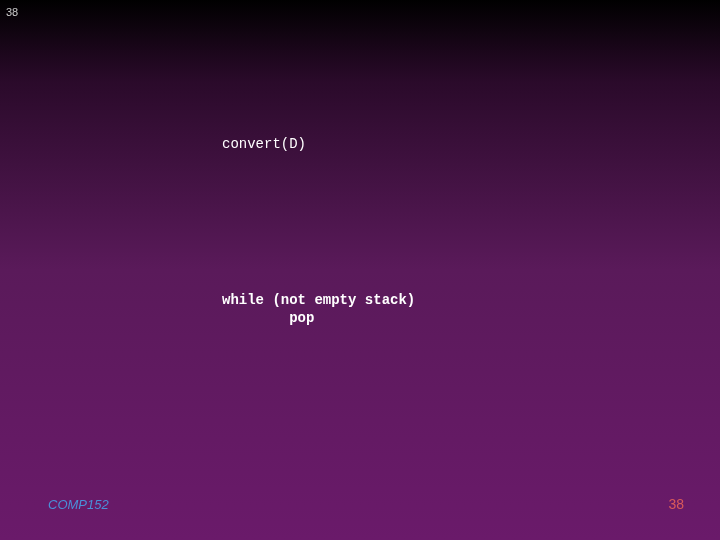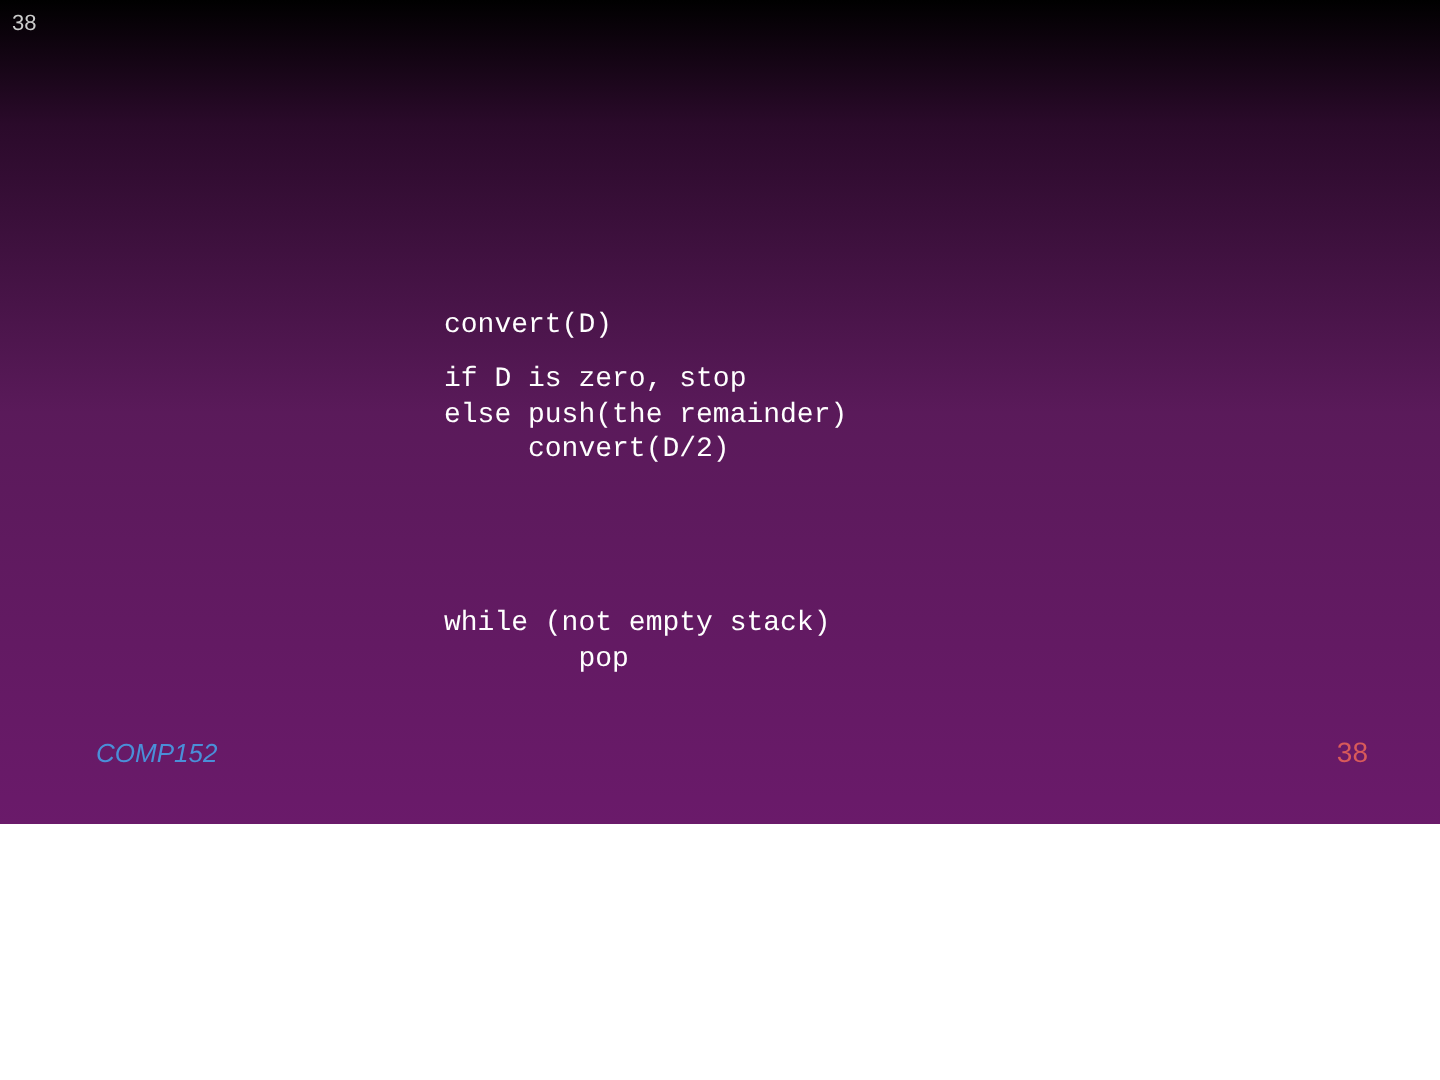--- a/index.html
+++ b/index.html
@@ -1,42 +1,42 @@
 <!DOCTYPE html>
 <html><head>
   <meta charset="utf-8">
   <style>
     * { margin: 0; padding: 0; box-sizing: border-box; }
     html, body { width: 720px; height: 540px; overflow: hidden; }
     .slide {
       width: 720px;
-      height: 412px;
+      height: 540px;
       background: linear-gradient(to bottom, #000000 0%, #2a0a2a 15%, #5a1a5a 50%, #6a1a6a 100%);
       position: relative;
       font-family: "Courier New", monospace;
       color: #ffffff;
     }
     .top-num {
       position: absolute;
       top: 6px;
       left: 6px;
       font-family: Arial, sans-serif;
       font-size: 11px;
       color: #cccccc;
     }
     .code-block {
       position: absolute;
       left: 222px;
       font-size: 14px;
       line-height: 1.25;
       white-space: pre;
     }
-    .block1 { top: 136px; margin-top: 19px; }
+    .block1 { top: 136px; }
     .block2 { top: 182px; }
-    .block3 { top: 304px; }
+    .block3 { top: 292px; font-weight: bold; }
     .footer-left {
       position: absolute;
       bottom: 28px;
       left: 48px;
       font-family: Arial, sans-serif;
       font-size: 13px;
       color: #4a8fd8;
       font-style: italic;
     }
     .footer-right {
@@ -49,22 +49,19 @@
     }
   </style>
 </head>
 <body>
 
 <div class="slide">
   <div class="top-num">38</div>
 
   <div class="code-block block1">convert(D)</div>
 
-  <div class="code-block block2"><span>if D is zero, stop</span>
-<span>else push(the remainder)</span>
-<span>     convert(D/2)</span></div>
 
   <div class="code-block block3"><span>while (not empty stack)</span>
 <span>        pop</span></div>
 
   <div class="footer-left">COMP152</div>
   <div class="footer-right">38</div>
 </div>
 
 </body></html>

